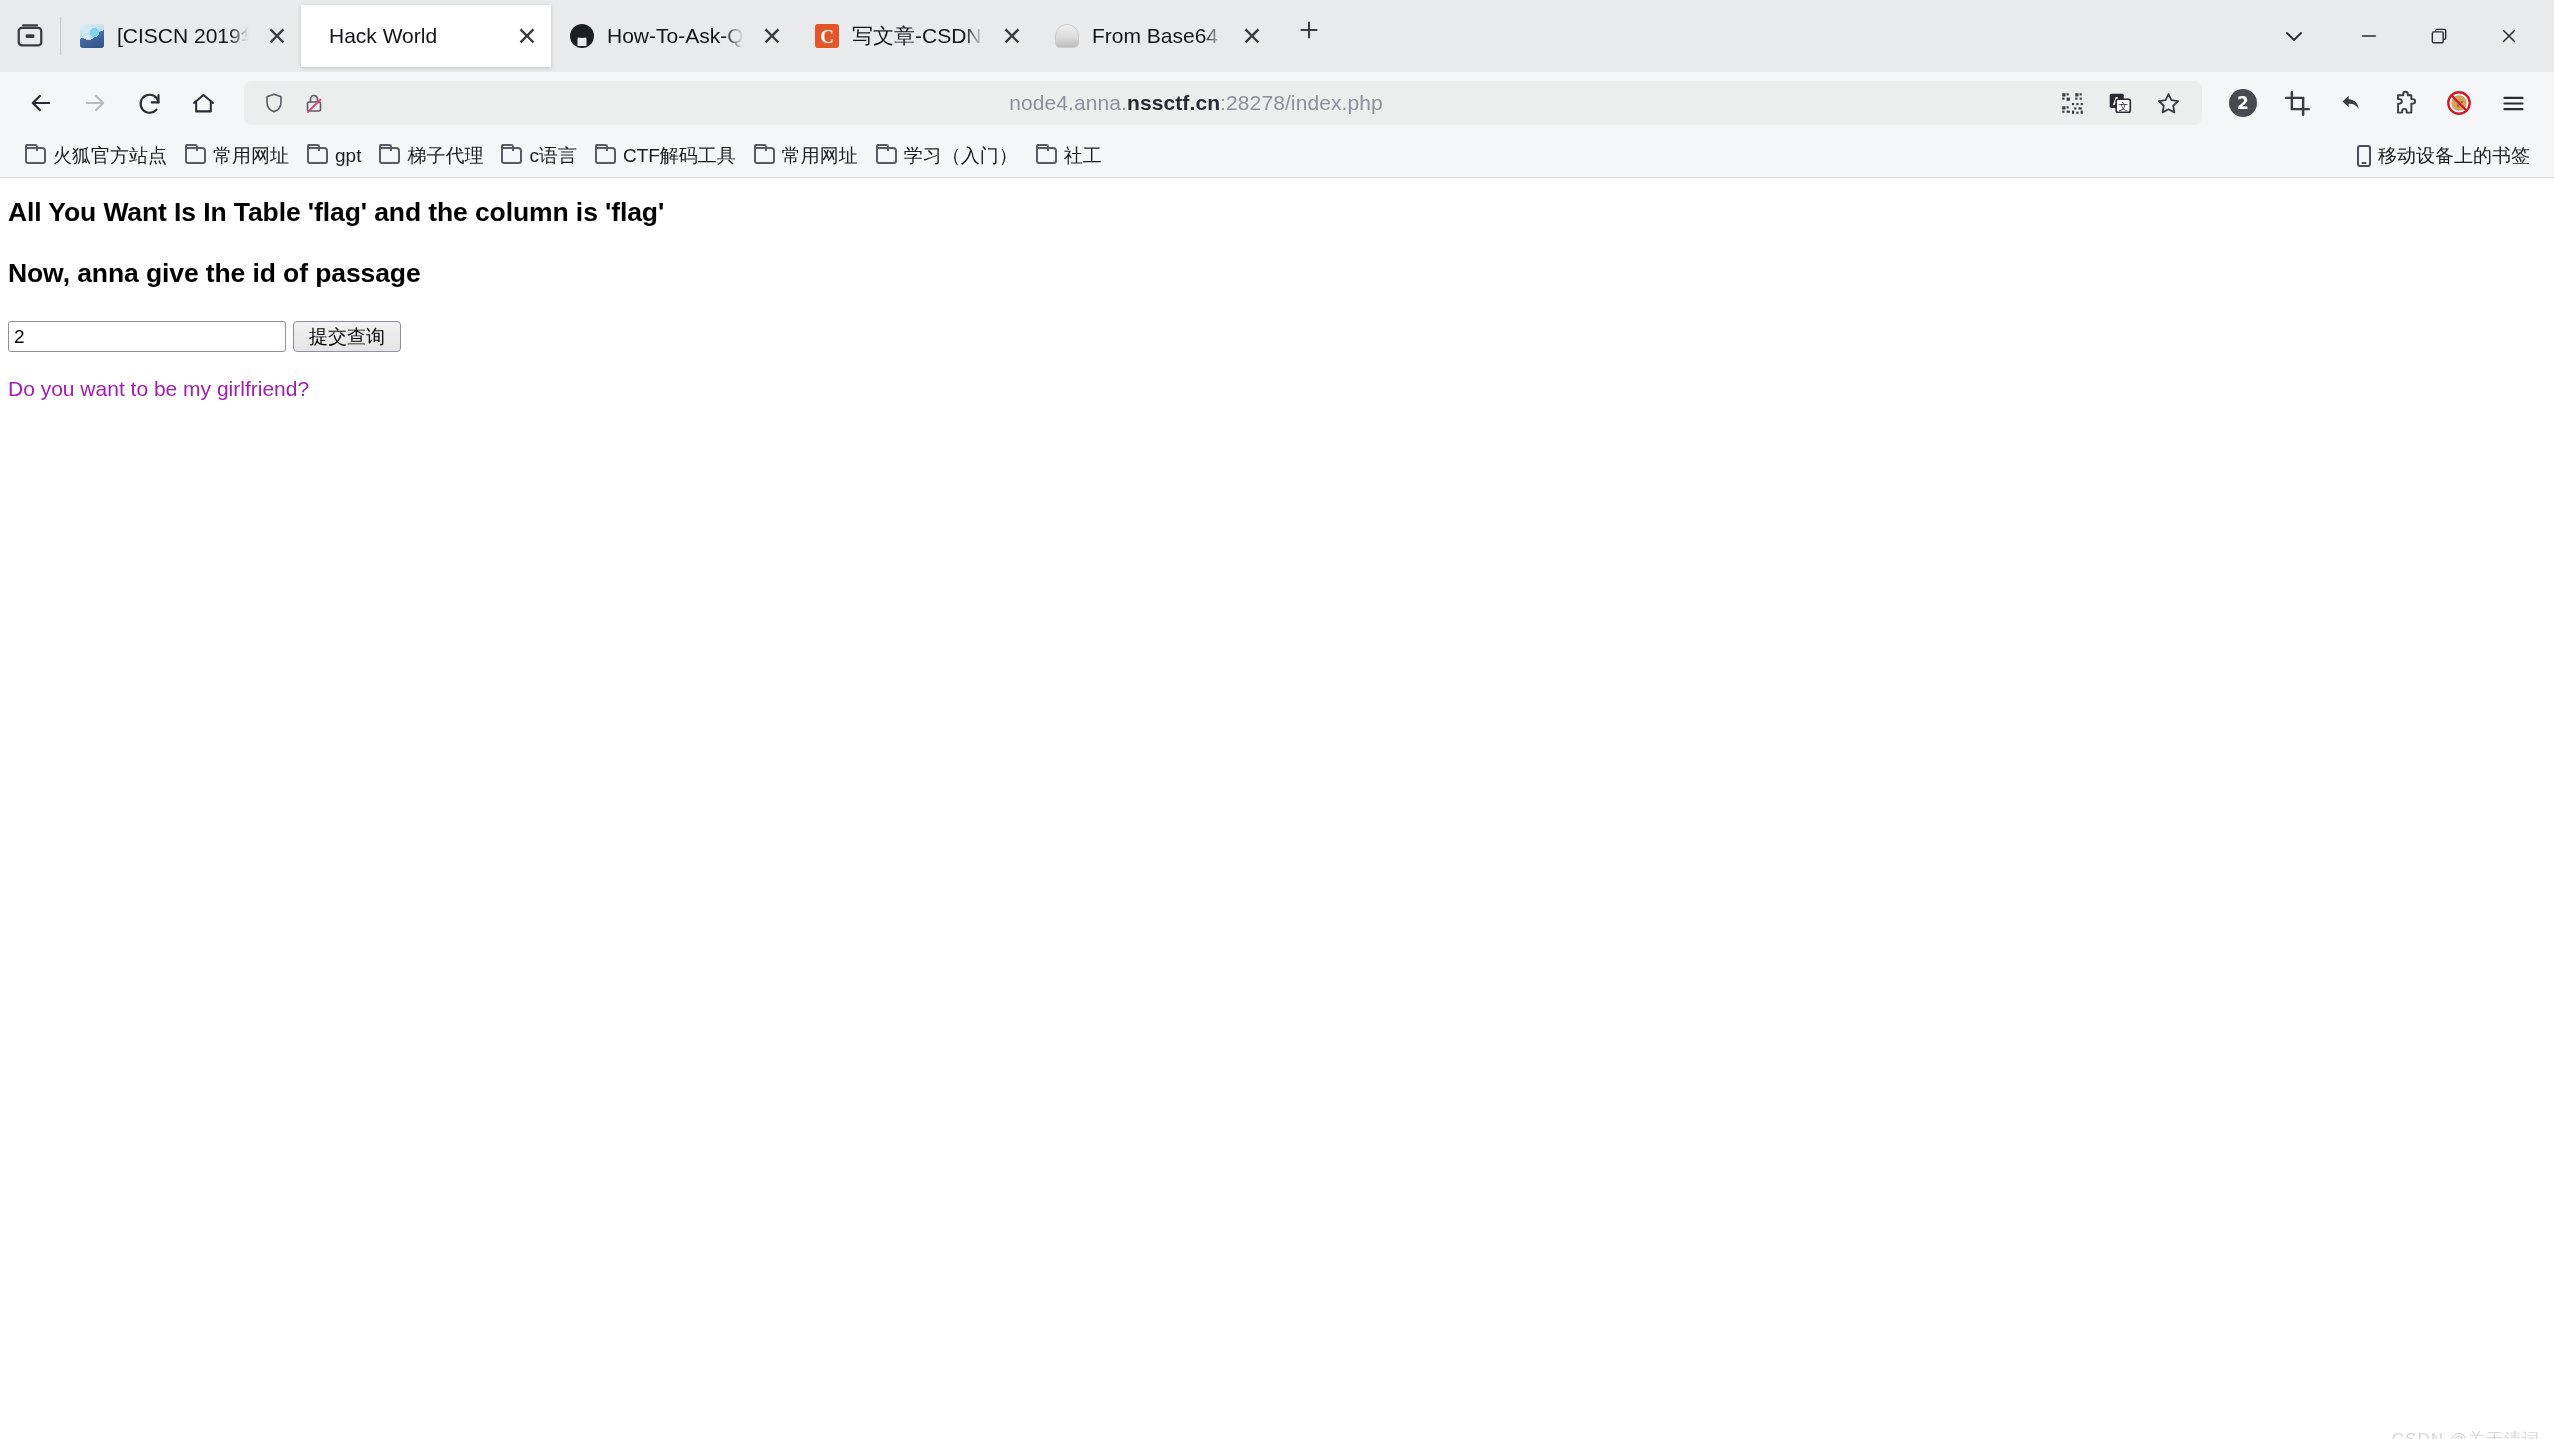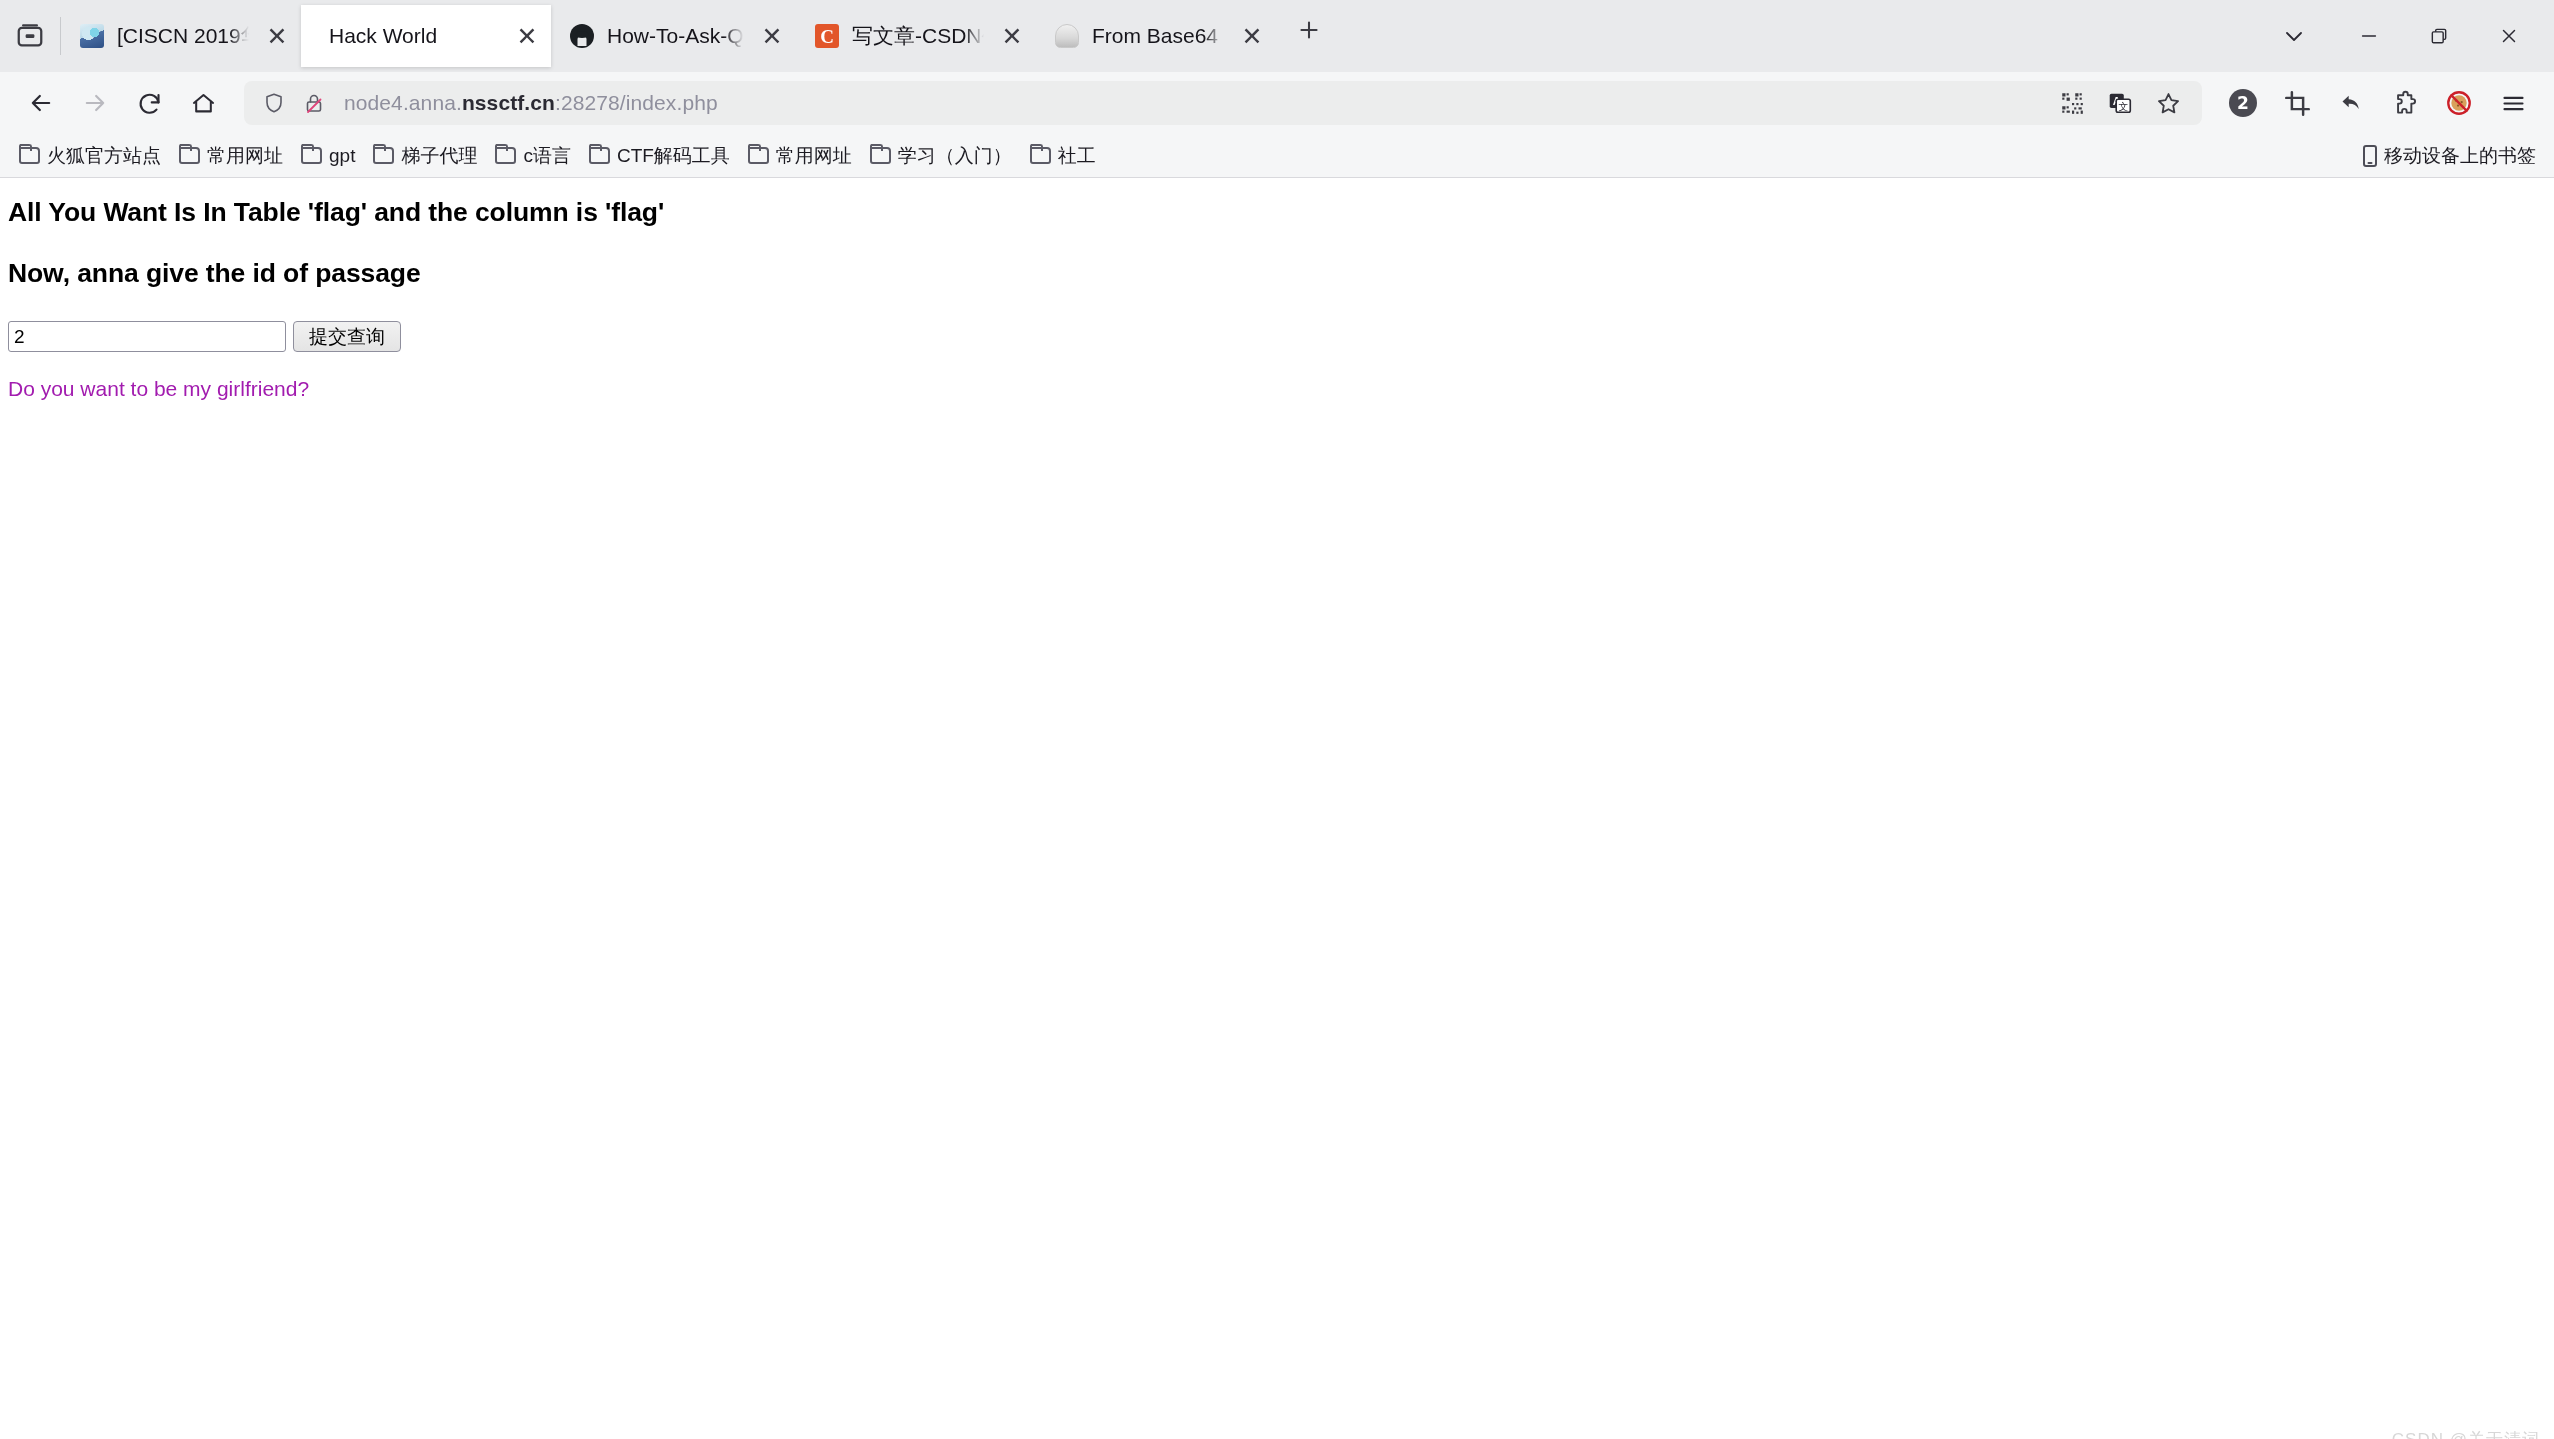--- a/index.html
+++ b/index.html
@@ -137,20 +137,21 @@
   }
 
   
   .navbar {
     height: 62px;
     background: #f5f6f7;
     display: flex;
     align-items: center;
     padding: 0 14px;
     gap: 0px;
+    text-align: center;
   }
   .navbtn {
     width: 54px; height: 54px;
     display: flex; align-items: center; justify-content: center;
     border-radius: 6px;
     color: #2b2a33;
     flex: 0 0 auto;
   }
   .navbtn.disabled { color: #b9b9bf; }
   .urlbar {
@@ -188,21 +189,21 @@
     font-size: 17px; font-weight: bold;
     font-family: "DejaVu Sans", sans-serif;
   }
 
   
   .bookmarks {
     height: 44px;
     background: #f5f6f7;
     display: flex;
     align-items: center;
-    padding: 0 10px;
+    padding: 0 16px;
     border-bottom: 1px solid #d9d9dd;
     position: relative;
   }
   .bm {
     display: flex; align-items: center; gap: 7px;
     padding: 4px 9px;
     border-radius: 5px;
     font-size: 19px;
     color: #1c1b22;
     white-space: nowrap;

